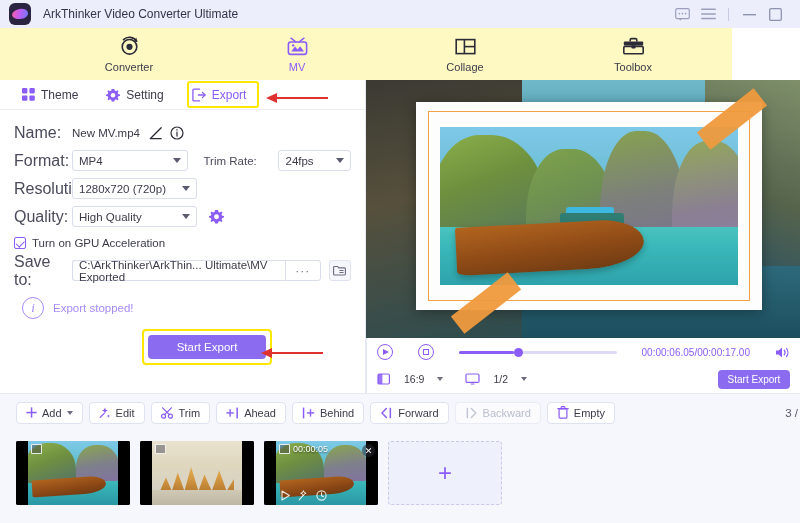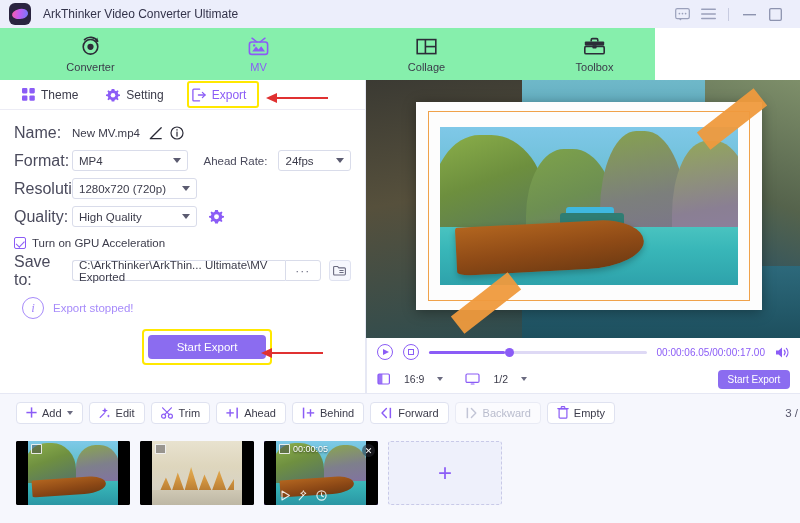--- a/index.html
+++ b/index.html
@@ -35,22 +35,22 @@
     padding-right: 12px; color: #9aa0bb;
   }
   .win-btn {
     width: 26px; height: 22px; display: flex; align-items: center;
     justify-content: center; color: #8d93af;
   }
   .win-divider { width: 1px; height: 13px; background: #c7cbe0; margin: 0 7px; }
 
   
   .mainnav {
-    position: absolute; left: 0; top: 28px; width: 655px; height: 52px;
-    background: #86efac; display: flex; align-items: center;
+    position: absolute; left: 0; top: 28px; width: 732px; height: 52px;
+    background: #fef9c3; display: flex; align-items: center;
     justify-content: center; gap: 64px; padding-left: 30px;
   }
   .navitem {
     width: 104px; display: flex; flex-direction: column; align-items: center;
     gap: 2px; color: #3b3b4a; font-size: 11px;
   }
   .navitem .navlabel { line-height: 13px; }
   .navitem.active { color: #8b5cf6; }
   .navicon { height: 24px; display: flex; align-items: center; justify-content: center; }
 
@@ -211,21 +211,21 @@
     position: absolute; background: #ef9a3d; opacity: .95;
   }
   .tape-tr { right: -6px; top: 6px; width: 72px; height: 22px; transform: rotate(-38deg); }
   .tape-bl { left: 34px; bottom: -4px; width: 72px; height: 22px; transform: rotate(-38deg); }
 
   
   .playerbar {
     position: absolute; left: 366px; top: 338px; width: 434px; height: 55px;
     background: #fff; border-left: 1px solid #e6e8f4;
   }
-  .pb-row1 { display: flex; align-items: center; height: 28px; padding: 0 10px; gap: 10px; }
+  .pb-row1 { display: flex; align-items: center; height: 28px; padding: 0 10px; gap: 25px; }
   .pb-row2 { display: flex; align-items: center; height: 26px; padding: 0 10px; gap: 8px; }
   .circle-btn {
     width: 16px; height: 16px; border-radius: 50%; border: 1.4px solid #8b5cf6;
     display: flex; align-items: center; justify-content: center; flex: 0 0 auto;
   }
   .tri { width: 0; height: 0; border-top: 3.5px solid transparent;
          border-bottom: 3.5px solid transparent; border-left: 6px solid #8b5cf6;
          margin-left: 2px; }
   .sq { width: 6px; height: 6px; border: 1.3px solid #8b5cf6; }
   .track { position: relative; flex: 1 1 auto; height: 3px; background: #ded9f5; border-radius: 2px; }
@@ -467,21 +467,21 @@
           </svg>
         </span>
       </div>
 
       <div class="row">
         <div class="lbl">Format:</div>
         <div class="select w-format">
           <span>MP4</span>
           <span class="caret"></span>
         </div>
-        <div class="mid-label">Ahead Rate:</div>
+        <div class="mid-label">Trim Rate:</div>
         <div class="select w-rate">
           <span>24fps</span>
           <span class="caret"></span>
         </div>
       </div>
 
       <div class="row">
         <div class="lbl">Resolution:</div>
         <div class="select w-res">
           <span>1280x720 (720p)</span>

